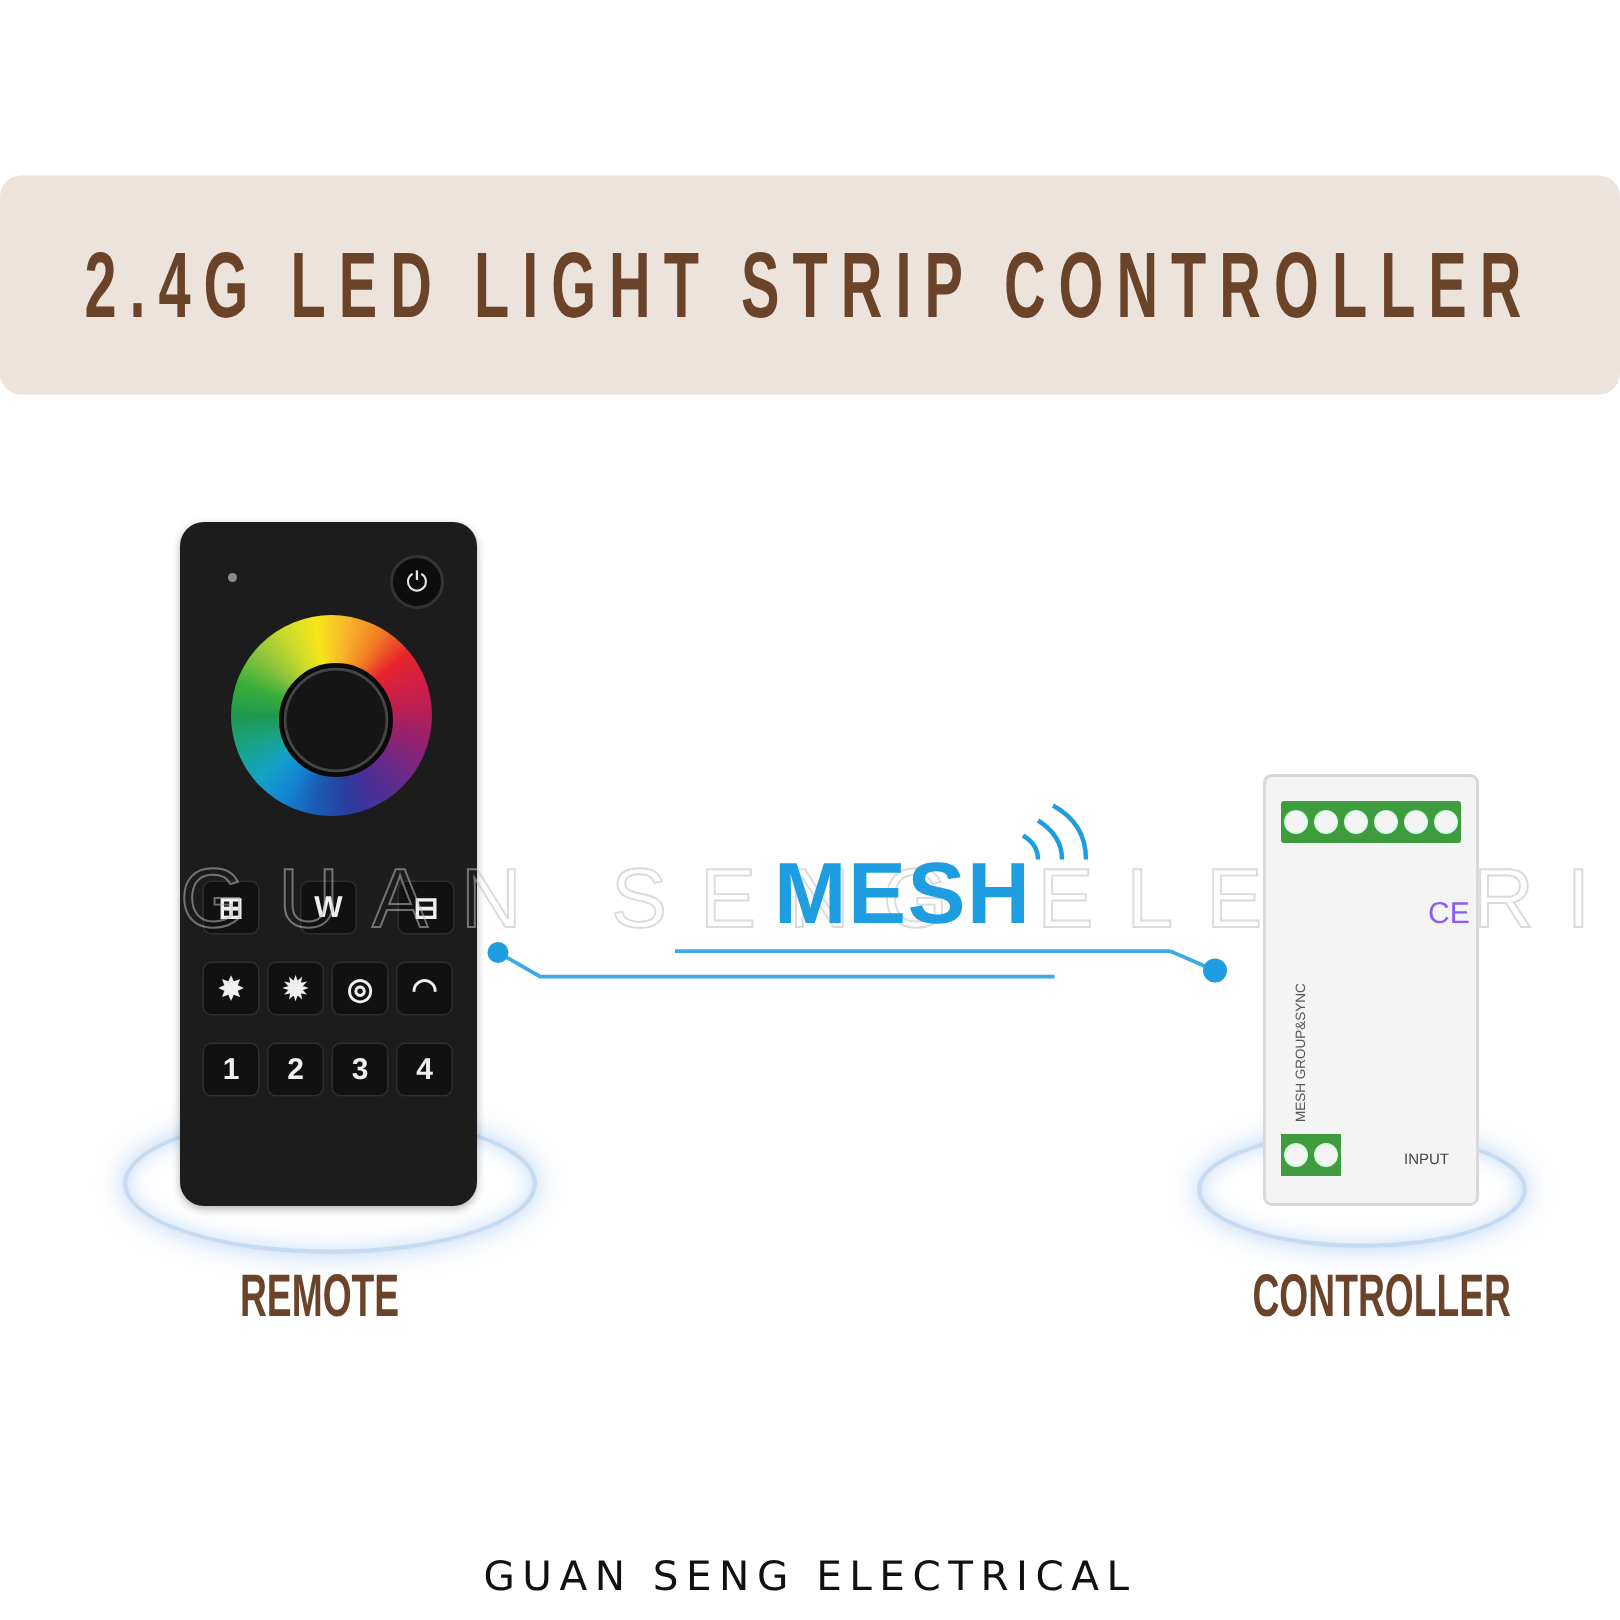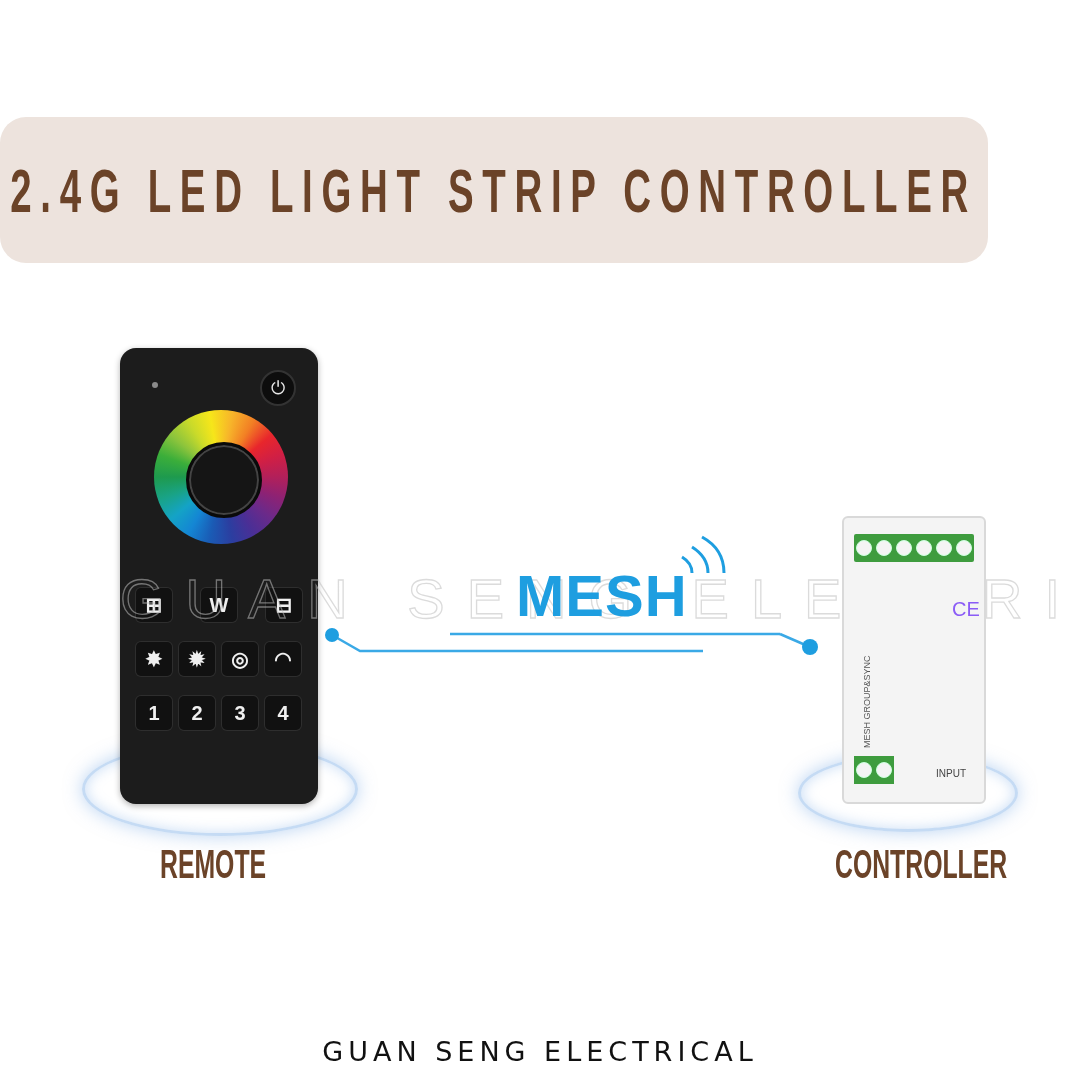--- a/index.html
+++ b/index.html
@@ -1,17 +1,17 @@
 <!DOCTYPE html>
 <html><head>
 <meta charset="utf-8">
 <style>
   html,body{margin:0;padding:0;}
   body{width:1080px;height:1080px;background:#ffffff;position:relative;overflow:hidden;font-family:"Liberation Sans",sans-serif;}
-  .banner{position:absolute;left:0;top:117px;width:988px;height:146px;background:#ede3dd;border-radius:26px;display:flex;align-items:center;justify-content:center;}
+  .banner{position:absolute;left:0;top:117px;width:1080px;height:146px;background:#ede3dd;border-radius:14px;display:flex;align-items:center;justify-content:center;}
   .banner-title{font-family:"Liberation Sans",sans-serif;font-weight:700;color:#6b4328;font-size:62px;letter-spacing:14px;transform:scaleX(0.62);white-space:nowrap;}
   
   .remote-glow{position:absolute;left:82px;top:742px;width:270px;height:88px;border-radius:50%;border:3px solid rgba(150,190,235,0.55);box-shadow:0 0 18px rgba(120,170,230,0.5),inset 0 0 14px rgba(120,170,230,0.4);}
   .remote{position:absolute;left:120px;top:348px;width:198px;height:456px;background:#1c1c1c;border-radius:16px;box-shadow:0 2px 6px rgba(0,0,0,0.3);}
   .led-dot{position:absolute;left:32px;top:34px;width:6px;height:6px;border-radius:50%;background:#8a8a8a;}
   .power-btn{position:absolute;left:140px;top:22px;width:32px;height:32px;border-radius:50%;background:#0d0d0d;border:2px solid #333;color:#e8e8e8;display:flex;align-items:center;justify-content:center;font-size:18px;}
   .wheel{position:absolute;left:34px;top:62px;width:134px;height:134px;border-radius:50%;
     background:conic-gradient(from -10deg,#f6e61a,#f7b52a,#f27f24,#e8262c,#d01f45,#b2205a,#8d2274,#6a2a8a,#4a2f96,#2b3ea0,#1a5bb5,#1486d4,#14a3c6,#19a386,#1e9a4e,#3bae3a,#8cc43c,#c9da2a,#f6e61a);}
   .wheel-inner{position:absolute;left:32px;top:32px;width:70px;height:70px;border-radius:50%;background:#151515;border:3px solid #0a0a0a;box-shadow:0 0 0 2px #444 inset;}
   .key{position:absolute;width:36px;height:34px;background:#111;border-radius:5px;box-shadow:0 0 0 1px #2e2e2e;color:#f0f0f0;display:flex;align-items:center;justify-content:center;font-size:20px;font-weight:700;}

